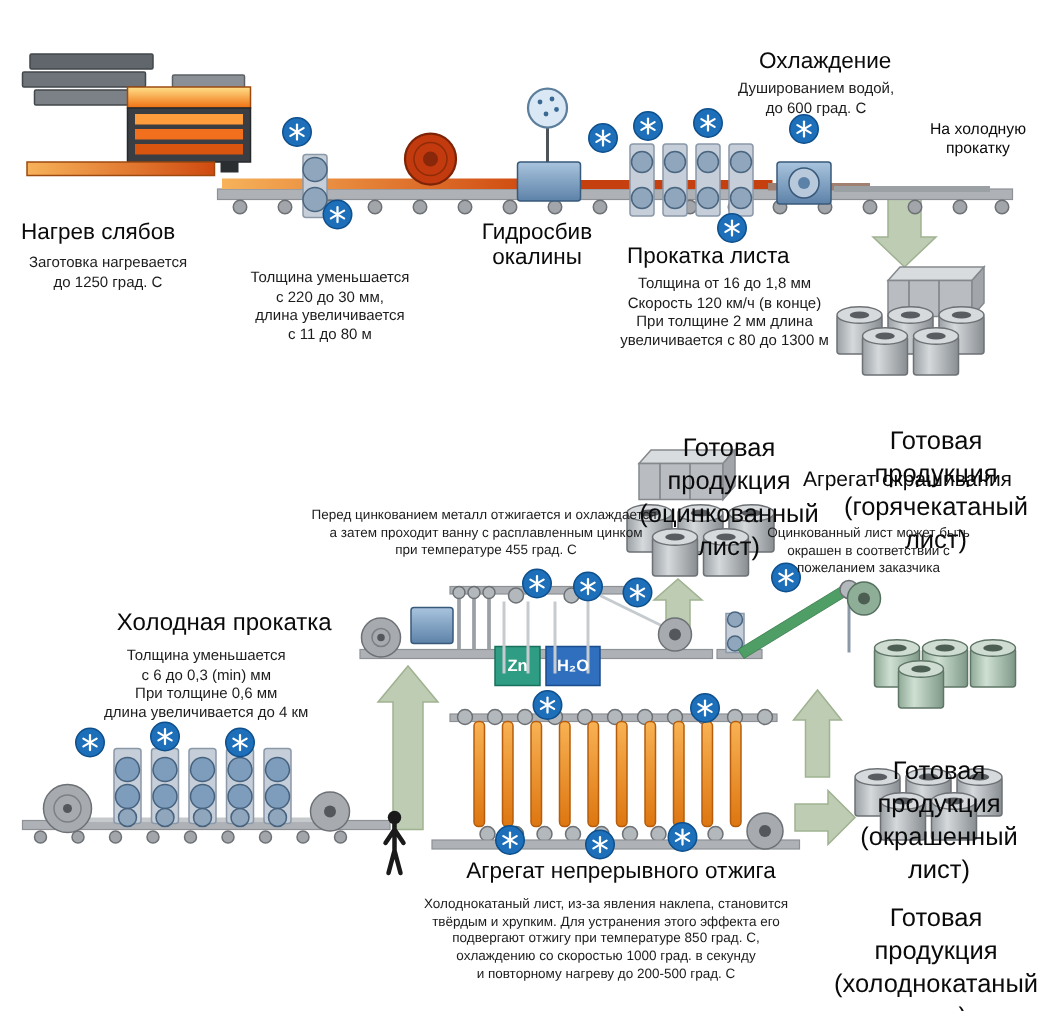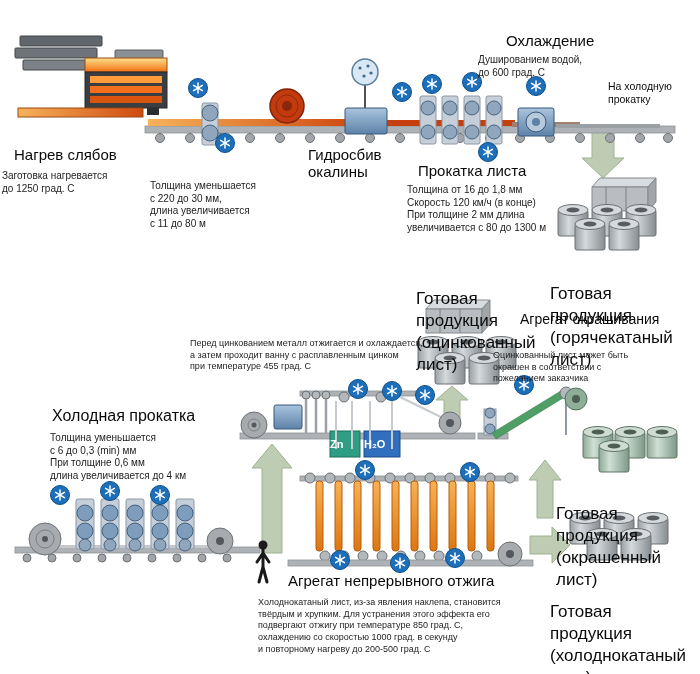--- a/index.html
+++ b/index.html
@@ -1,21 +1,21 @@
 <!DOCTYPE html>
 <html><head>
 <meta charset="utf-8">
 <style>
   html,body{margin:0;padding:0;background:#fff;}
   #canvas{position:relative;width:700px;height:674px;background:#ffffff;overflow:hidden;
           font-family:"Liberation Sans","DejaVu Sans",sans-serif;color:#0a0a0a;}
   #art{position:absolute;left:0;top:0;}
   .abs{position:absolute;white-space:pre-line;}
-  .center{text-align:left;}
-  .t16{font-size:16px;}
+  .center{text-align:center;}
+  .t16{font-size:16px;text-align:center;}
   .t15{font-size:15px;}
   .t14{font-size:14px;}
   .d10{font-size:10px;line-height:1.25;color:#1c1c1c;}
   .d9{font-size:9px;line-height:1.3;color:#1c1c1c;}
   .prod{font-size:17px;line-height:1.3;margin-top:31px;}
   .lbl{font-size:10.5px;line-height:1.25;}
   .tank-lbl{font-size:11px;font-weight:bold;color:#ffffff;}
 </style>
 </head>
 <body>

